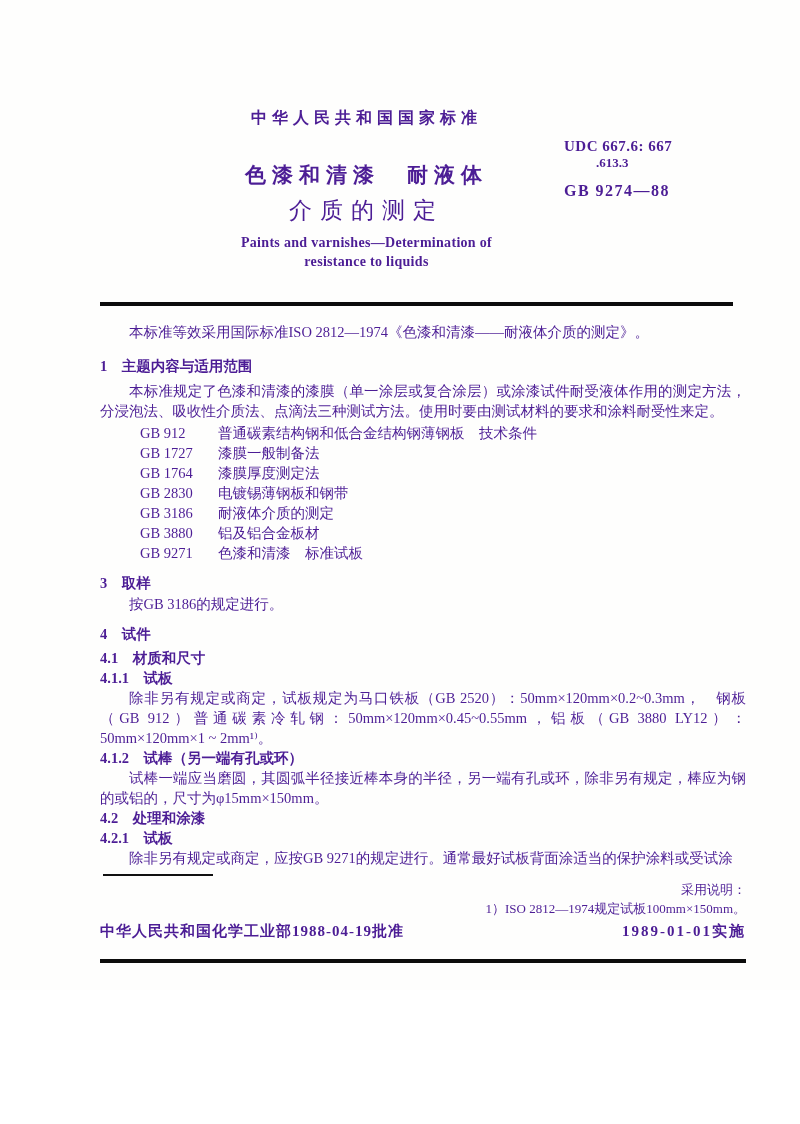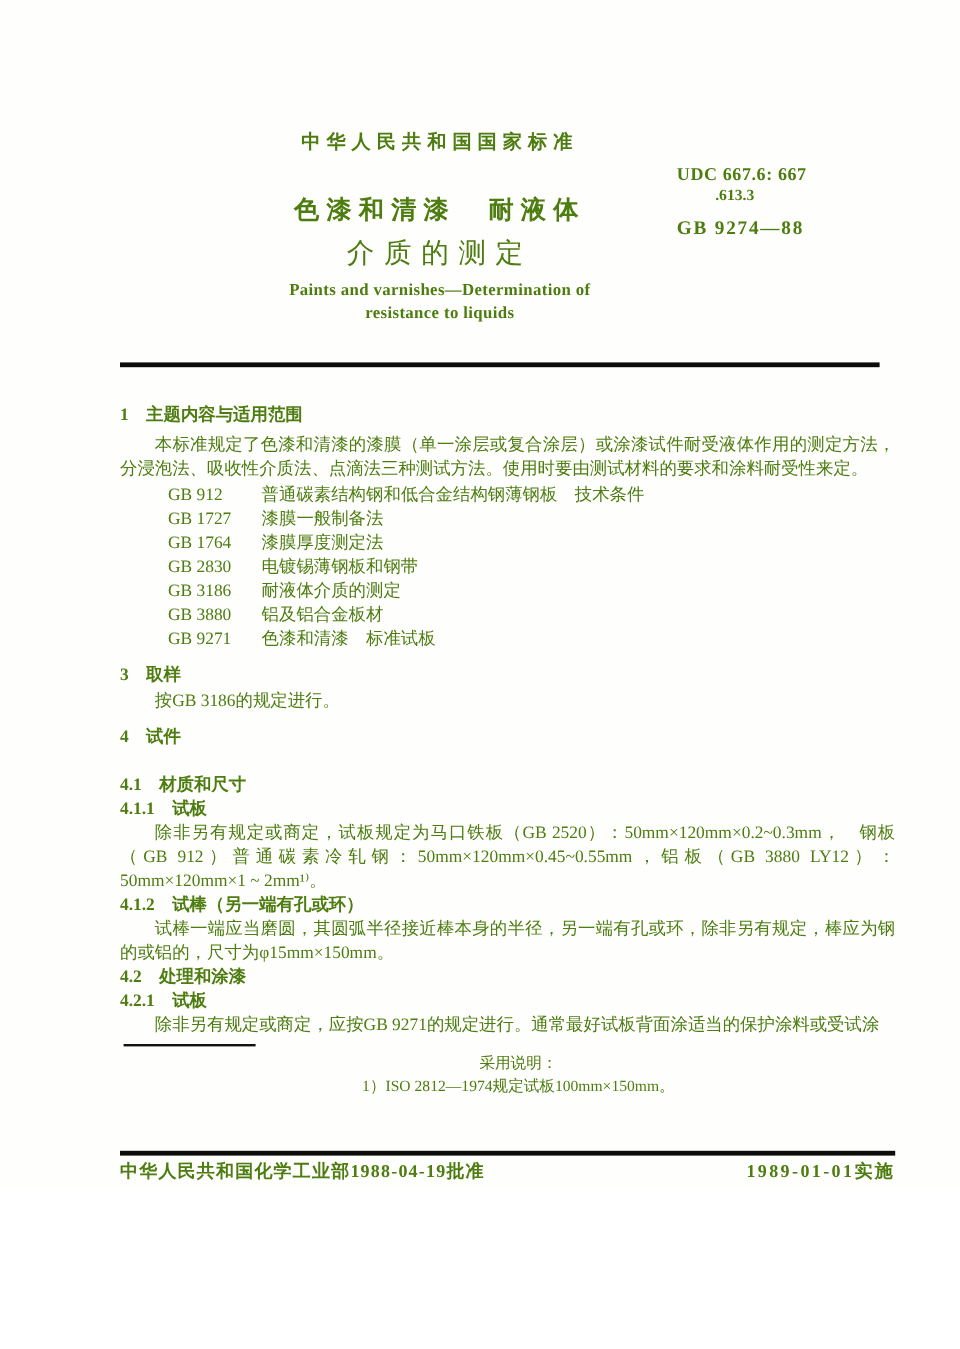--- a/index.html
+++ b/index.html
@@ -1,20 +1,20 @@
 <!DOCTYPE html>
 <html lang="zh"><head>
 <meta charset="utf-8">
 <style>
   * { margin:0; padding:0; box-sizing:border-box; }
   html,body { background:#ffffff; }
   .page {
     position:relative; width:800px; height:990px;
     background:#fefefdfa; background:#fefefd;
-    color:#4d7c0f;
+    color:#4c1d95;
     font-family:"Liberation Serif","DejaVu Serif",serif;
     overflow:hidden;
   }
   
   .hdr-center { position:absolute; left:100px; width:533px; text-align:center; }
   .std-label { top:108px; font-size:16px; font-weight:700; letter-spacing:5px; }
   .doc-title-1 { top:161px; font-size:21px; font-weight:700; letter-spacing:6px; }
   .doc-title-2 { top:195px; font-size:23px; font-weight:400; letter-spacing:8px; }
   .en-title-1 { top:235px; font-size:14px; font-weight:700; letter-spacing:0.3px; }
   .en-title-2 { top:254px; font-size:14px; font-weight:700; letter-spacing:0.3px; }
@@ -24,32 +24,32 @@
   .gb-no { font-size:16px; letter-spacing:1.5px; margin-top:11px; }
   .head-rule { position:absolute; left:100px; top:302px; width:633px; height:4px; background:#0c0c0c; }
   
   .content {
     position:absolute; left:100px; top:322px; width:646px;
     font-size:14.5px; line-height:20px; text-align:justify;
   }
   .content p { text-indent:2em; }
   .content h3 { font-size:14.5px; font-weight:700; line-height:20px; text-align:left; }
   .mt14 { margin-top:14px; } .mt10 { margin-top:10px; } .mt5 { margin-top:5px; }
-  .mt4 { margin-top:20px; } .mt1 { margin-top:1px; }
+  .mt4 { margin-top:4px; } .mt1 { margin-top:1px; }
   .refs { padding-left:40px; margin-top:2px; }
   .ref-row { display:flex; line-height:20px; }
   .ref-code { width:78px; flex:0 0 78px; }
   .ref-title { flex:1; }
   
   .footnote { margin-top:6px; }
   .fn-rule { width:110px; height:2px; background:#111; margin:0 0 4px 3px; }
-  .fn-label, .fn-item { font-size:13px; line-height:19px; padding-left:18px; text-align:center; text-indent:0; }
+  .fn-label, .fn-item { font-size:13px; line-height:19px; padding-left:18px; text-align:right; text-indent:0; }
   
   .foot-rule { position:absolute; left:100px; top:959px; width:646px; height:3.5px; background:#0c0c0c; }
-  .foot-line { position:absolute; left:100px; top:967px; width:646px; display:flex; justify-content:space-between; font-weight:700; font-size:15px; }
+  .foot-line { position:absolute; left:100px; top:922px; width:646px; display:flex; justify-content:space-between; font-weight:700; font-size:15px; }
   .foot-approve { letter-spacing:1px; }
   .foot-impl { letter-spacing:2px; }
   .page-no { position:absolute; left:138px; top:1007px; font-size:13px; font-weight:700; letter-spacing:1px; }
 </style>
 </head>
 <body>
 
 <div class="page">
 
   <div class="hdr-center std-label" style="position:absolute;">中华人民共和国国家标准</div>
@@ -60,20 +60,21 @@
 
   <div class="udc-block">
     <div class="udc-1">UDC 667.6: 667</div>
     <div class="udc-2">.613.3</div>
     <div class="gb-no">GB 9274—88</div>
   </div>
 
   <div class="head-rule"></div>
 
   <div class="content">
+    <p>本标准等效采用国际标准ISO 2812—1974《色漆和清漆——耐液体介质的测定》。</p>
 
     <h3 class="mt14">1　主题内容与适用范围</h3>
     <p class="mt5">本标准规定了色漆和清漆的漆膜（单一涂层或复合涂层）或涂漆试件耐受液体作用的测定方法，分浸泡法、吸收性介质法、点滴法三种测试方法。使用时要由测试材料的要求和涂料耐受性来定。</p>
 
     <div class="refs">
       <div class="ref-row">
         <span class="ref-code">GB 912</span>
         <span class="ref-title">普通碳素结构钢和低合金结构钢薄钢板　技术条件</span>
       </div>
       <div class="ref-row">

